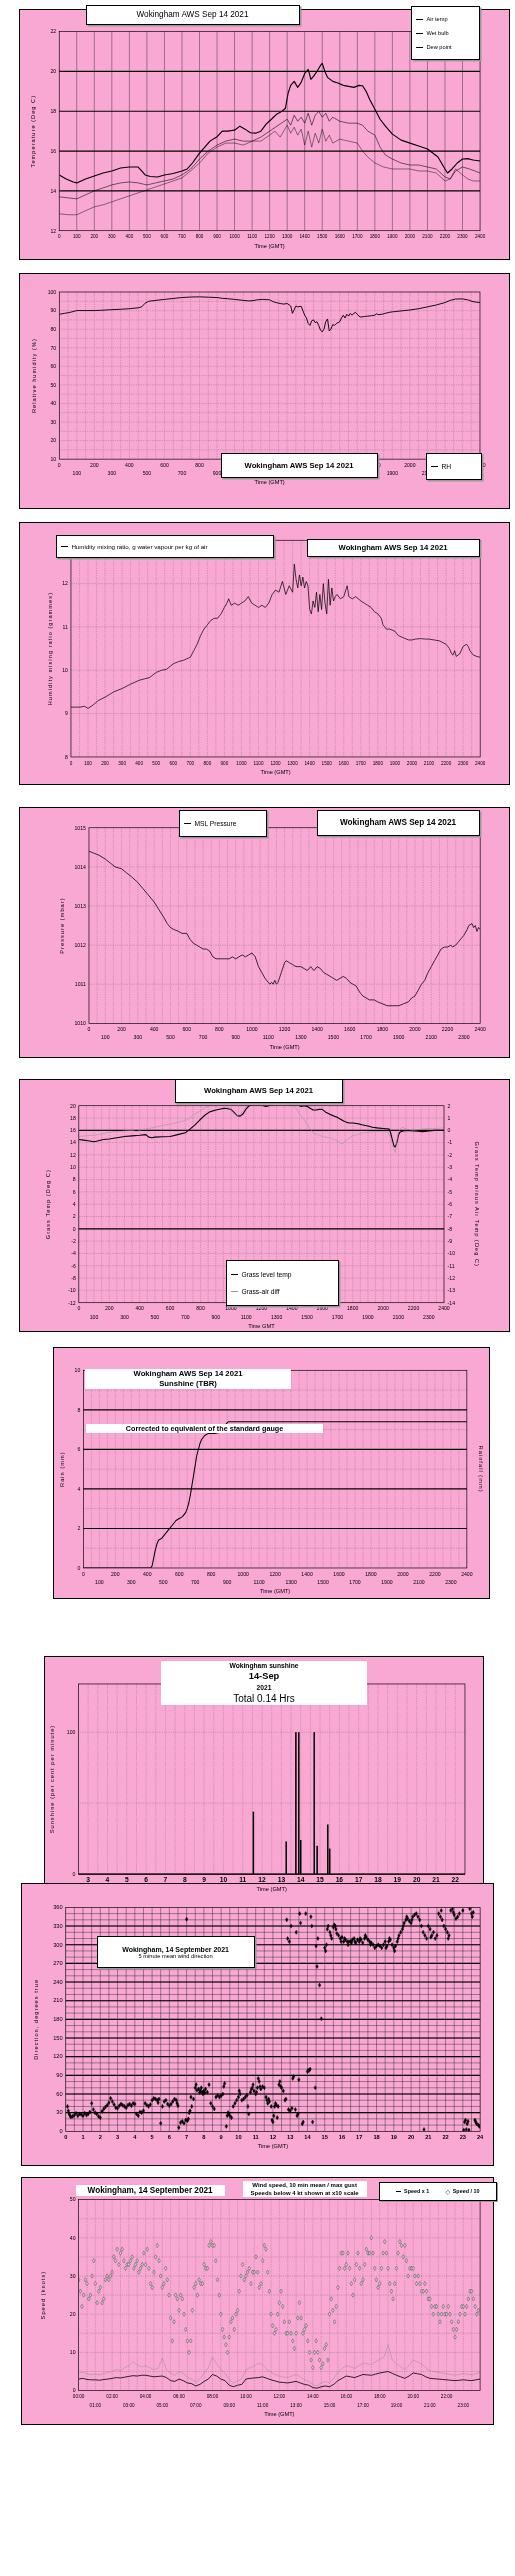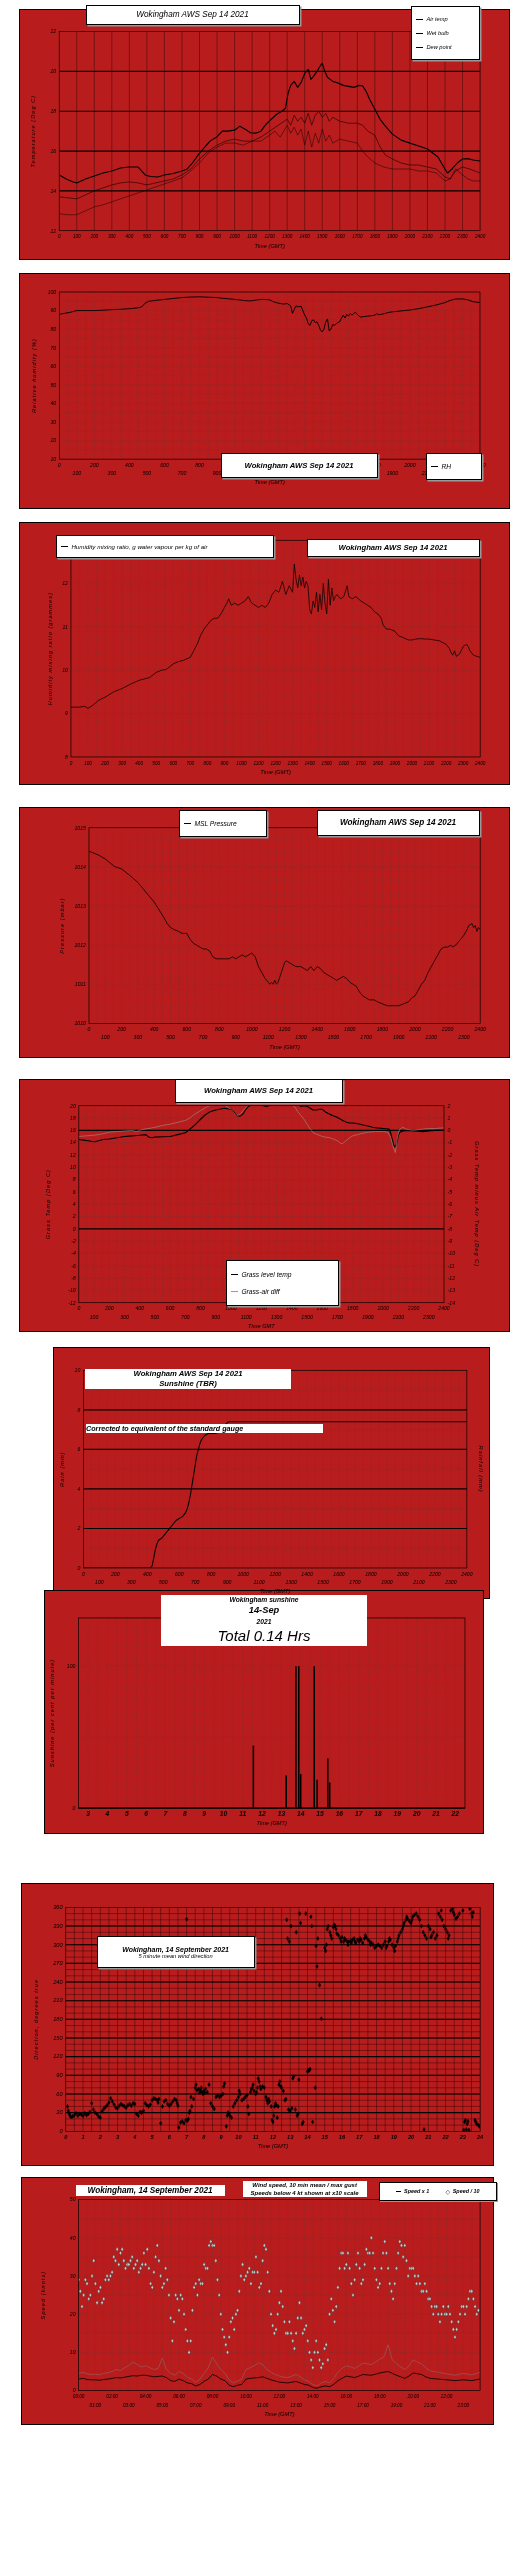--- a/index.html
+++ b/index.html
@@ -1,33 +1,33 @@
 <!DOCTYPE html>
 <html style="font-size:8.2px"><head>
 <meta charset="utf-8">
 <style>
   html,body{margin:0;padding:0;background:#fff;}
   #screen{position:relative;width:515px;height:2576px;background:#fff;overflow:hidden;
           font-family:"Liberation Sans","DejaVu Sans",sans-serif;color:#000;}
-  .chart{position:absolute;border:0.8px solid #000;background:#b91c1c;font-style:italic;}
+  .chart{position:absolute;border:0.8px solid #000;background:#f9a8d4;}
   .chart svg{position:absolute;left:0;top:0;z-index:1;}
   .ovl{position:absolute;z-index:2;}
   .tbox{background:#fff;border:0.5px solid #000;box-shadow:1.5px 1.5px 0 #999;
         display:flex;align-items:center;justify-content:center;text-align:center;}
   .lbox{background:#fff;border:0.5px solid #000;box-shadow:1.5px 1.5px 0 #999;
         display:flex;flex-direction:column;justify-content:space-evenly;padding:1px 4.1px;}
   .lrow{background:#fff;border:0.5px solid #000;box-shadow:1px 1px 0 #999;
         display:flex;flex-direction:row;align-items:center;justify-content:space-evenly;}
   .li{display:flex;align-items:center;font-size:5.7px;white-space:nowrap;}
   .mk{display:inline-block;width:7.7px;border-top:1.3px solid #000;margin-right:3.1px;}
   .mk.thin{border-top-width:0.6px;}
   .mk.gray{border-color:#999;}
   .mdia{font-size:6.2px;color:#333;margin-right:2.6px;}
   .plain{background:#fff;text-align:center;line-height:1.35;}
-  .note{background:#fff;text-align:left;}
+  .note{background:#fff;text-align:center;}
 </style>
 </head>
 <body>
 
 <div id="screen">
 
   <div class="chart" style="left: 18.5px; top: 9.3px; width: 489px; height: 249px;">
       <svg width="489" height="249" viewBox="0 0 950 484">
         <defs>
           <clipPath id="clip0">
@@ -716,21 +716,21 @@
       </svg>
     <div class="ovl plain" style="left:31px;top:20.6px;width:206px;font-size:7.7px;font-weight:bold;">
       <div>Wokingham AWS Sep 14 2021</div>
       <div>Sunshine (TBR)</div>
     </div>
     <div class="ovl note" style="left:32px;top:76px;width:237px;font-size:7.2px;font-weight:bold;">
       <span>Corrected to equivalent of the standard gauge</span>
     </div>
   </div>
 
-  <div class="chart" style="left: 44px; top: 1590px; width: 438px; height: 242px;">
+  <div class="chart" style="left: 44px; top: 1656px; width: 438px; height: 242px;">
       <svg width="438" height="242" viewBox="0 0 850 469">
         <defs>
           <clipPath id="clip6">
             <rect x="65" y="52" width="750" height="369"></rect>
           </clipPath>
         </defs>
         <line x1="83.75" y1="52" x2="83.75" y2="421" stroke="#444" stroke-width="0.9" stroke-dasharray="1 2.4"></line>
         <line x1="102.5" y1="52" x2="102.5" y2="421" stroke="#444" stroke-width="0.9" stroke-dasharray="1 2.4"></line>
         <line x1="121.25" y1="52" x2="121.25" y2="421" stroke="#444" stroke-width="0.9" stroke-dasharray="1 2.4"></line>
         <line x1="140" y1="52" x2="140" y2="421" stroke="#444" stroke-width="0.9" stroke-dasharray="1 2.4"></line>
@@ -806,21 +806,21 @@
         <text x="796.25" y="436" text-anchor="middle" font-size="13" fill="#000" font-family="&quot;Liberation Sans&quot;,&quot;DejaVu Sans&quot;,sans-serif" font-weight="bold">22</text>
         <text x="440" y="454" text-anchor="middle" font-size="11" fill="#000" font-family="&quot;Liberation Sans&quot;,&quot;DejaVu Sans&quot;,sans-serif">Time (GMT)</text>
         <text x="59" y="424.5" text-anchor="end" font-size="10" fill="#000" font-family="&quot;Liberation Sans&quot;,&quot;DejaVu Sans&quot;,sans-serif">0</text>
         <text x="59" y="149.12686567164178" text-anchor="end" font-size="10" fill="#000" font-family="&quot;Liberation Sans&quot;,&quot;DejaVu Sans&quot;,sans-serif">100</text>
         <text x="18" y="236.5" text-anchor="middle" font-size="11" fill="#000" font-family="&quot;Liberation Sans&quot;,&quot;DejaVu Sans&quot;,sans-serif" transform="rotate(-90 18 236.5)" style="letter-spacing: 2px;">Sunshine (per cent per minute)</text>
       </svg>
     <div class="ovl plain" style="left:116px;top:4.1px;width:206px;">
       <div style="font-size:6.7px;font-weight:bold;">Wokingham sunshine</div>
       <div style="font-size:9.3px;font-weight:bold;">14-Sep</div>
       <div style="font-size:6.7px;font-weight:bold;">2021</div>
-      <div style="font-size:15px;">Total 0.14 Hrs</div>
+      <div style="font-size:10px;">Total 0.14 Hrs</div>
     </div>
   </div>
 
   <div class="chart" style="left: 20.6px; top: 1883px; width: 471px; height: 281px;">
       <svg width="471" height="281" viewBox="0 0 915 545">
         <defs>
           <clipPath id="clip7">
             <rect x="85" y="45" width="805" height="435"></rect>
           </clipPath>
         </defs>

